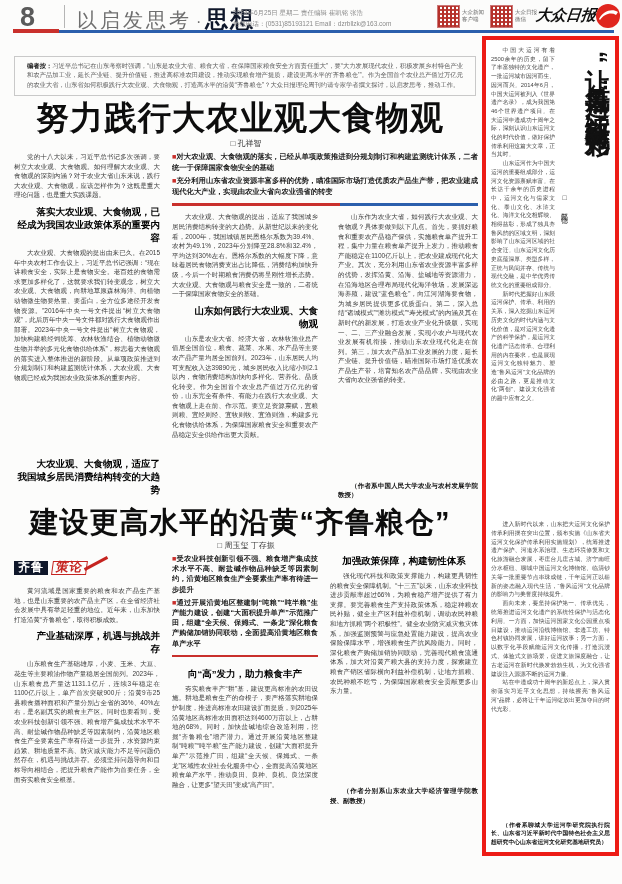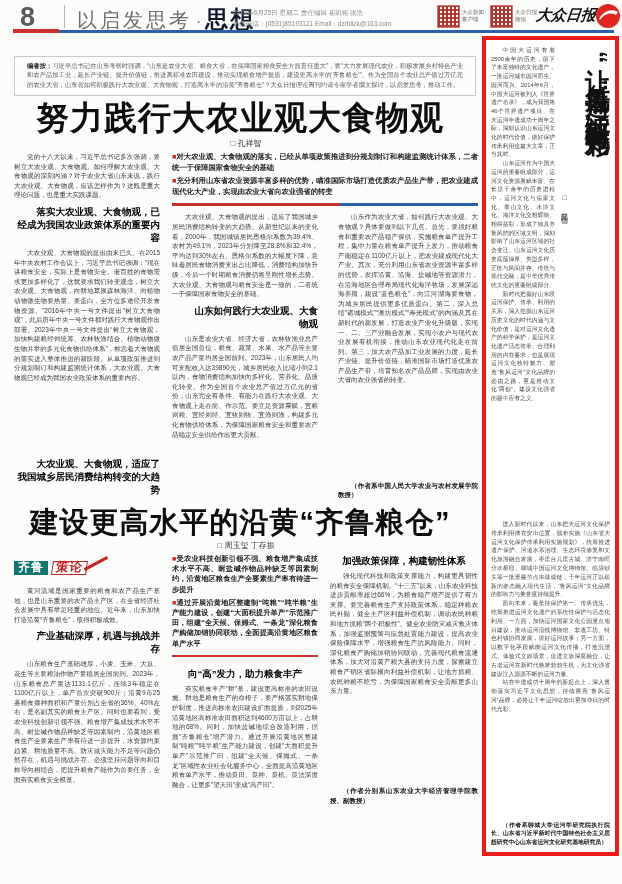--- a/index.html
+++ b/index.html
@@ -46,21 +46,21 @@
   .intro { font-size:7.3px; line-height:10.6px; font-weight:700; color:#1d1d1d; text-align:justify; }
   .intro p { margin-bottom:3px; }
   .intro .sq { color:#c9302c; }
   .divider-rb { height:3px; margin:3px 0 6px; background:linear-gradient(to right,#c9302c 0 55%,#2b5fac 55% 100%); }
   .divider-r { height:2px; margin:3px 0 5px; background:#c9302c; }
   .cols23 { display:flex; gap:20px; flex:1 1 auto; overflow:hidden; }
   .attribution { font-weight:700; color:#111; margin-top:3px; text-indent:2em; }
 
   
   .qilu-logo { display:flex; align-items:center; height:24px; margin:2px 0 6px; flex:0 0 auto; position:relative; }
-  .qilu-box { background:#0f766e; color:#fff; font-size:12px; font-weight:900; padding:2px 4px; letter-spacing:1px; }
+  .qilu-box { background:#0f172a; color:#fff; font-size:12px; font-weight:900; padding:2px 4px; letter-spacing:1px; }
   .qilu-celun { color:#c5231f; font-size:12.5px; font-weight:900; margin-left:4px; letter-spacing:1px; border:1.5px solid #c5231f;
                 padding:1px 3px; transform:skewX(-8deg); }
   .qilu-slash { width:26px; height:3px; background:#c5231f; transform:rotate(-28deg); margin-left:-4px; margin-top:-10px; }
 
   
   .red-box { position:absolute; left:482px; top:36px; width:137px; height:820px; border:4px solid #ed1c16;
              background:#fff; padding:6px 5px 5px; display:flex; flex-direction:column; }
   .canal-top { display:flex; gap:4px; flex:0 0 468px; overflow:hidden; }
   .canal-textcol { width:64px; flex:0 0 64px; font-size:5.8px; line-height:8.7px; color:#454545; text-align:justify; overflow:hidden; }
   .canal-textcol p, .canal-bottom p { text-indent:2em; }

